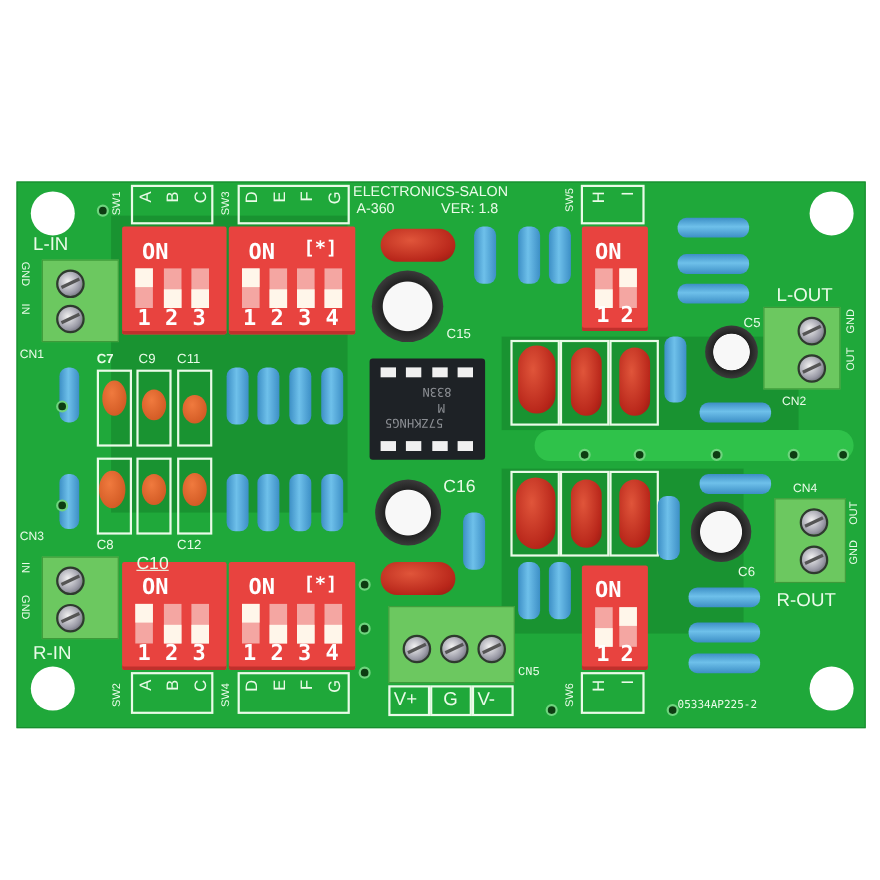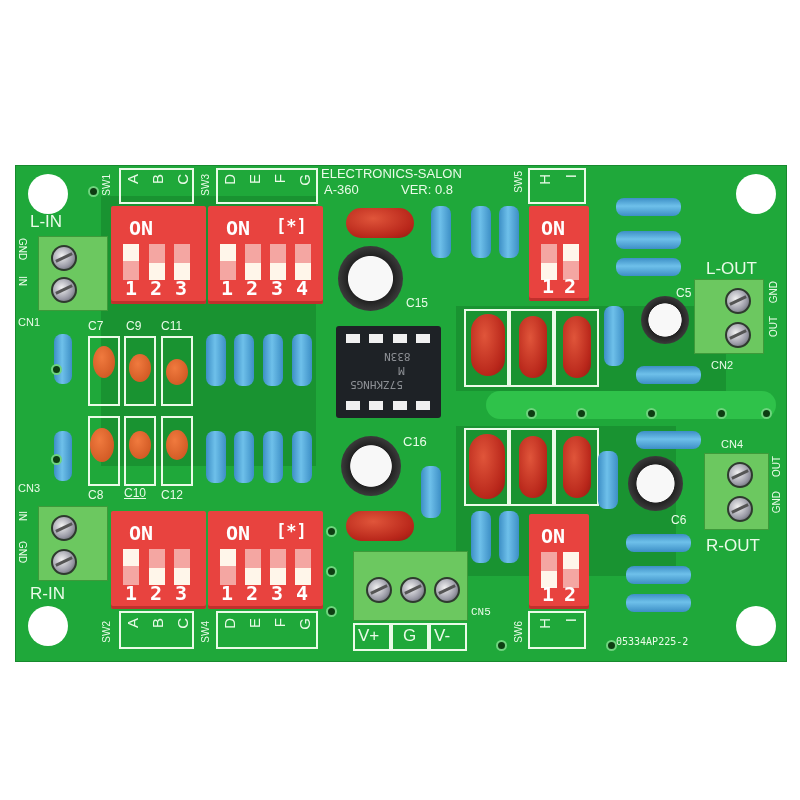--- a/index.html
+++ b/index.html
@@ -38,21 +38,21 @@
   <div class="dark" style="left:440px;top:260px;width:220px;height:150px;opacity:.35"></div>
   <div class="abs" style="left:470px;top:225px;width:290px;height:28px;background:#2fc24a;border-radius:14px;"></div>
 
   <div class="hole" style="left:12px;top:8px"></div>
   <div class="hole" style="left:720px;top:8px"></div>
   <div class="hole" style="left:12px;top:440px"></div>
   <div class="hole" style="left:720px;top:440px"></div>
 
   <div class="silk" style="left:305px;top:0px;font-size:13px;">ELECTRONICS-SALON</div>
   <div class="silk" style="left:308px;top:16px;font-size:13px;">A-360</div>
-  <div class="silk" style="left:385px;top:16px;font-size:13px;">VER: 0.8</div>
+  <div class="silk" style="left:385px;top:16px;font-size:13px;">VER: 1.8</div>
   <div class="silk" style="left:600px;top:470px;font-size:10px;font-family:'DejaVu Sans Mono',monospace;">05334AP225-2</div>
 
   <div class="silk" style="left:14px;top:46px;font-size:17px;">L-IN</div>
   <div class="term" style="left:22px;top:70px;width:70px;height:75px;">
     <div class="screw" style="left:12px;top:8px"></div>
     <div class="screw" style="left:12px;top:40px"></div>
   </div>
   <div class="silk" style="left:1px;top:72px;font-size:10px;writing-mode:vertical-rl;">GND</div>
   <div class="silk" style="left:1px;top:110px;font-size:10px;writing-mode:vertical-rl;">IN</div>
   <div class="silk" style="left:2px;top:150px;font-size:11px;">CN1</div>
@@ -158,56 +158,56 @@
   <div class="silk" style="left:184px;top:455px;font-size:10px;writing-mode:vertical-rl;transform:rotate(180deg);">SW4</div>
   <div class="silkbox" style="left:200px;top:445px;width:102px;height:38px;"></div>
   <div class="silk" style="left:205px;top:452px;font-size:15px;writing-mode:vertical-rl;transform:rotate(180deg);">D</div>
   <div class="silk" style="left:230px;top:452px;font-size:15px;writing-mode:vertical-rl;transform:rotate(180deg);">E</div>
   <div class="silk" style="left:255px;top:452px;font-size:15px;writing-mode:vertical-rl;transform:rotate(180deg);">F</div>
   <div class="silk" style="left:280px;top:452px;font-size:15px;writing-mode:vertical-rl;transform:rotate(180deg);">G</div>
 
   <div class="res" style="left:38px;top:168px;width:18px;height:50px;"></div>
   <div class="res" style="left:38px;top:265px;width:18px;height:50px;"></div>
 
-  <div class="silk" style="left:72px;top:153px;font-size:12px;">C7</div>
+  <div class="silk" style="left:72px;top:153px;font-size:12px;font-weight:bold;">C7</div>
   <div class="silk" style="left:110px;top:153px;font-size:12px;">C9</div>
   <div class="silk" style="left:145px;top:153px;font-size:12px;">C11</div>
   <div class="silkbox" style="left:72px;top:170px;width:32px;height:70px;"></div>
   <div class="silkbox" style="left:108px;top:170px;width:32px;height:70px;"></div>
   <div class="silkbox" style="left:145px;top:170px;width:32px;height:70px;"></div>
   <div class="cer" style="left:77px;top:180px;width:22px;height:32px;"></div>
   <div class="cer" style="left:113px;top:188px;width:22px;height:28px;"></div>
   <div class="cer" style="left:150px;top:193px;width:22px;height:26px;"></div>
 
   <div class="silkbox" style="left:72px;top:250px;width:32px;height:70px;"></div>
   <div class="silkbox" style="left:108px;top:250px;width:32px;height:70px;"></div>
   <div class="silkbox" style="left:145px;top:250px;width:32px;height:70px;"></div>
   <div class="cer" style="left:74px;top:262px;width:24px;height:34px;"></div>
   <div class="cer" style="left:113px;top:265px;width:22px;height:28px;"></div>
   <div class="cer" style="left:150px;top:264px;width:22px;height:30px;"></div>
   <div class="silk" style="left:72px;top:322px;font-size:12px;">C8</div>
-  <div class="silk" style="left:108px;top:320px;font-size:12px;text-decoration:underline;">C10</div>
+  <div class="silk" style="left:108px;top:338px;font-size:16px;text-decoration:underline;">C10</div>
   <div class="silk" style="left:145px;top:322px;font-size:12px;">C12</div>
 
   <div class="res" style="left:190px;top:168px;width:20px;height:52px;"></div>
   <div class="res" style="left:218px;top:168px;width:20px;height:52px;"></div>
   <div class="res" style="left:247px;top:168px;width:20px;height:52px;"></div>
   <div class="res" style="left:276px;top:168px;width:20px;height:52px;"></div>
   <div class="res" style="left:190px;top:265px;width:20px;height:52px;"></div>
   <div class="res" style="left:218px;top:265px;width:20px;height:52px;"></div>
   <div class="res" style="left:247px;top:265px;width:20px;height:52px;"></div>
   <div class="res" style="left:276px;top:265px;width:20px;height:52px;"></div>
 
   <div class="film" style="left:330px;top:42px;width:68px;height:30px;"></div>
   <div class="film" style="left:330px;top:345px;width:68px;height:30px;"></div>
 
   <div class="ecap" style="left:322px;top:80px;width:65px;height:65px;"></div>
   <div class="silk" style="left:390px;top:130px;font-size:12px;">C15</div>
   <div class="ecap" style="left:325px;top:270px;width:60px;height:60px;"></div>
-  <div class="silk" style="left:387px;top:268px;font-size:13px;">C16</div>
+  <div class="silk" style="left:387px;top:268px;font-size:16px;">C16</div>
 
   <div class="ic" style="left:320px;top:160px;width:105px;height:92px;">
     <div class="pin" style="left:10px;top:8px"></div>
       <div class="pin" style="left:33px;top:8px"></div>
       <div class="pin" style="left:57px;top:8px"></div>
       <div class="pin" style="left:80px;top:8px"></div>
     <div class="pin" style="left:10px;top:75px"></div>
       <div class="pin" style="left:33px;top:75px"></div>
       <div class="pin" style="left:57px;top:75px"></div>
       <div class="pin" style="left:80px;top:75px"></div>

